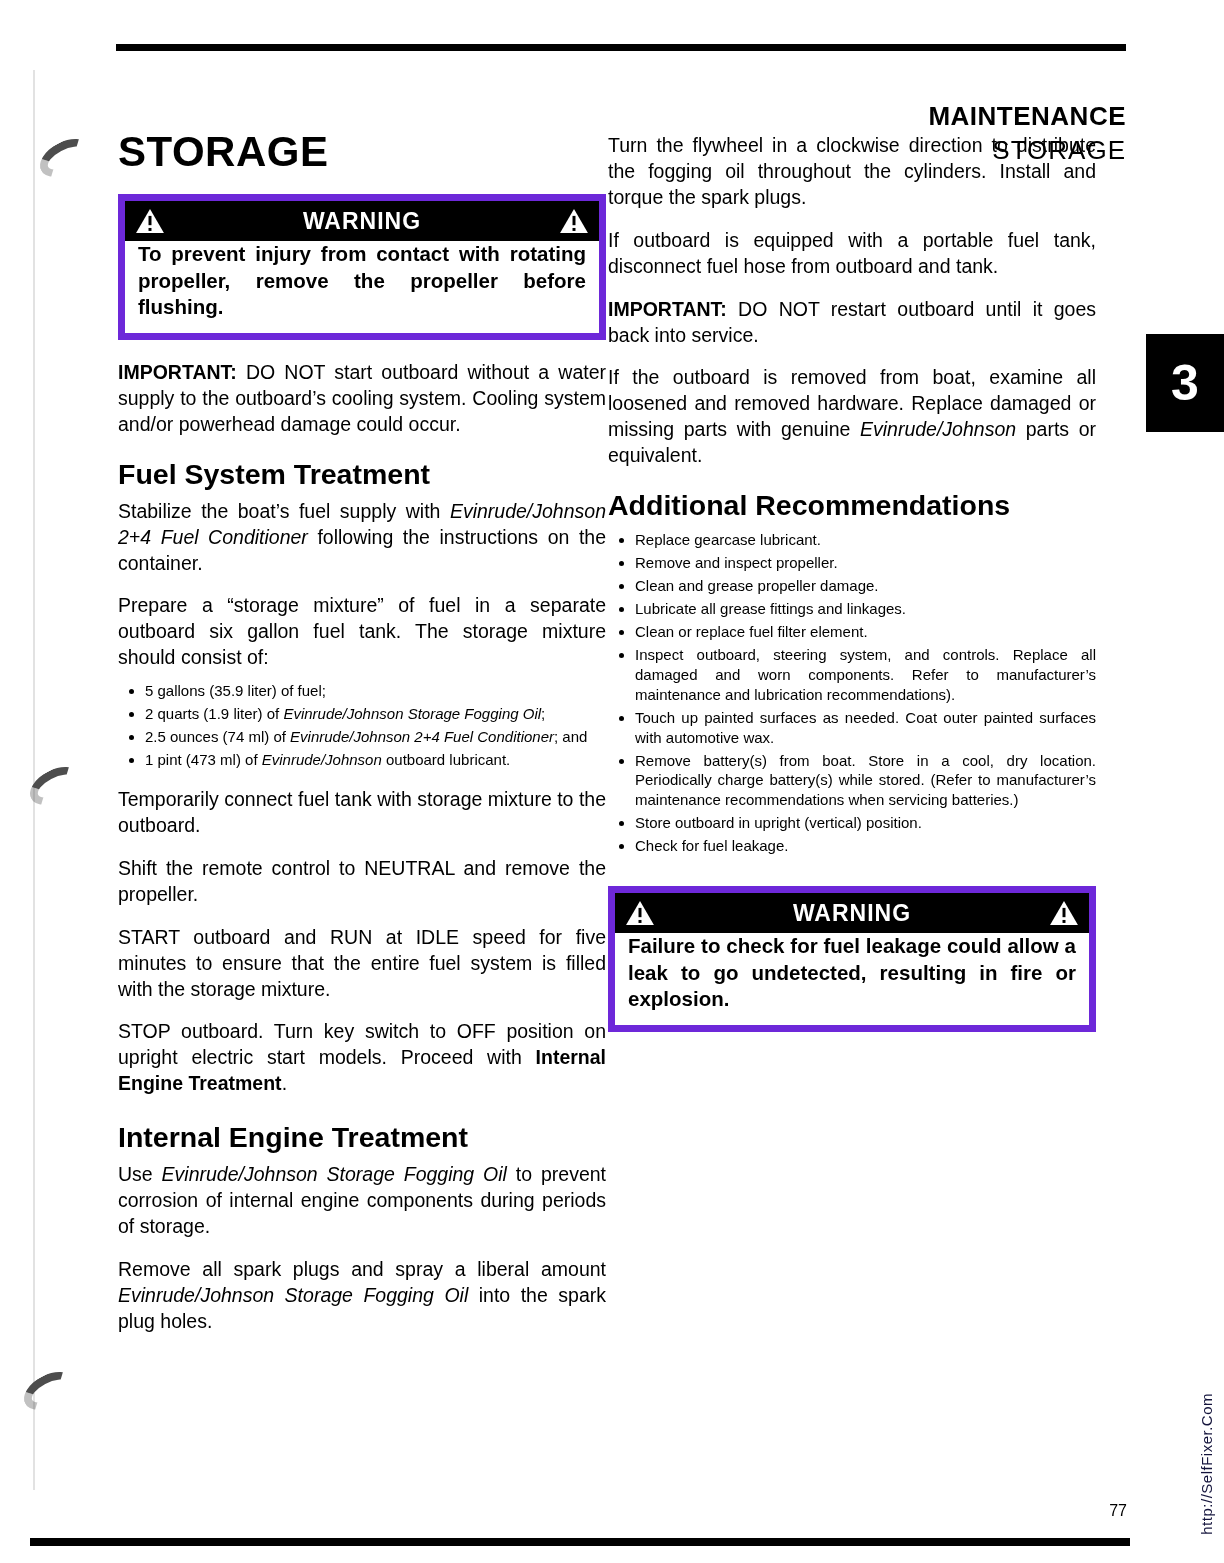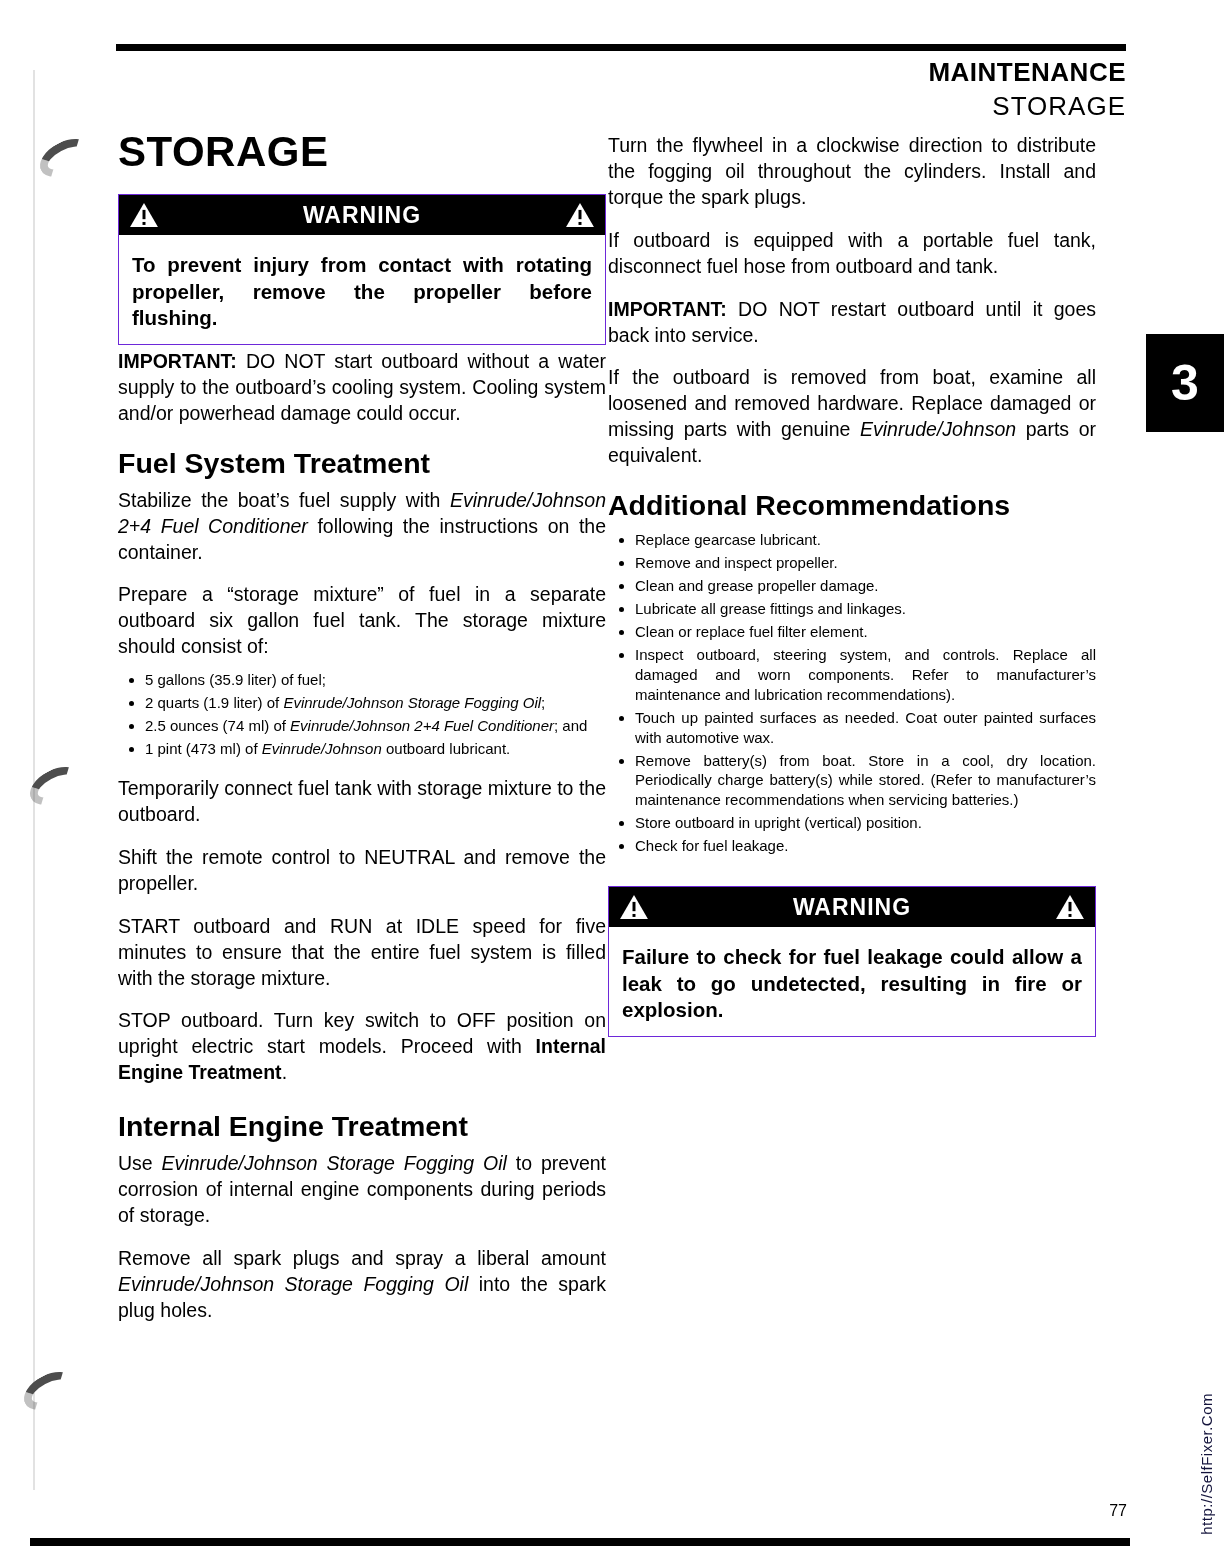--- a/index.html
+++ b/index.html
@@ -10,44 +10,44 @@
     height: 1563px;
     background: #ffffff;
     overflow: hidden;
     font-family: "Liberation Sans", sans-serif;
     color: #000;
   }
 
   
   .top-rule { position: absolute; left: 116px; top: 44px; width: 1010px; height: 7px; background: #000; }
   .page-header { position: absolute; right: 98px; top: 57px; text-align: right; }
-  .header-section { font-size: 26px; font-weight: bold; letter-spacing: 0.5px; }
+  .header-section { font-size: 26px; font-weight: bold; letter-spacing: 0.5px; margin-top: 44px; }
   .header-subtitle { font-size: 26px; font-weight: normal; letter-spacing: 1px; margin-top: 3px; }
 
   
   .col { position: absolute; top: 128px; width: 488px; }
   .col-left  { left: 118px; }
   .col-right { left: 608px; top: 133px; }
 
   .page-title { font-size: 42px; font-weight: bold; letter-spacing: 0.5px; margin: 0 0 18px; }
 
   .body-text { font-size: 19.5px; line-height: 1.33; text-align: justify; margin-bottom: 17px; }
   .lead { font-weight: bold; }
   em { }
 
   .section-heading { font-size: 28.5px; font-weight: bold; margin: 24px 0 8px; }
   .section-heading.first { margin-top: 20px; }
 
   
-  .warning-box { border: 1px solid #6d28d9; margin-bottom: 4px; }
+  .warning-box { border: 7px solid #6d28d9; margin-bottom: 20px; }
   .warning-box.mt { margin-top: 30px; }
   .warning-head { background: #000; height: 40px; display: flex; align-items: center; padding: 0 10px; }
   .warn-tri { width: 30px; height: 26px; flex: 0 0 auto; }
   .warning-label { flex: 1; text-align: center; color: #fff; font-size: 23px; font-weight: bold; letter-spacing: 1px; }
-  .warning-body { padding: 17px 13px 12px; font-weight: bold; font-size: 20.5px; line-height: 1.3; text-align: justify; }
+  .warning-body { padding: 0 13px 12px; font-weight: bold; font-size: 20.5px; line-height: 1.3; text-align: justify; }
 
   
   ul.bullets { list-style: disc outside; padding-left: 27px; margin: 0 0 17px 0; }
   ul.bullets li { font-size: 15px; line-height: 1.33; text-align: justify; margin-bottom: 3px; }
 
   
   .chapter-tab {
     position: absolute; right: 0; top: 334px; width: 78px; height: 98px;
     background: #000; color: #fff; display: flex; align-items: center; justify-content: center;
     font-size: 50px; font-weight: bold;

